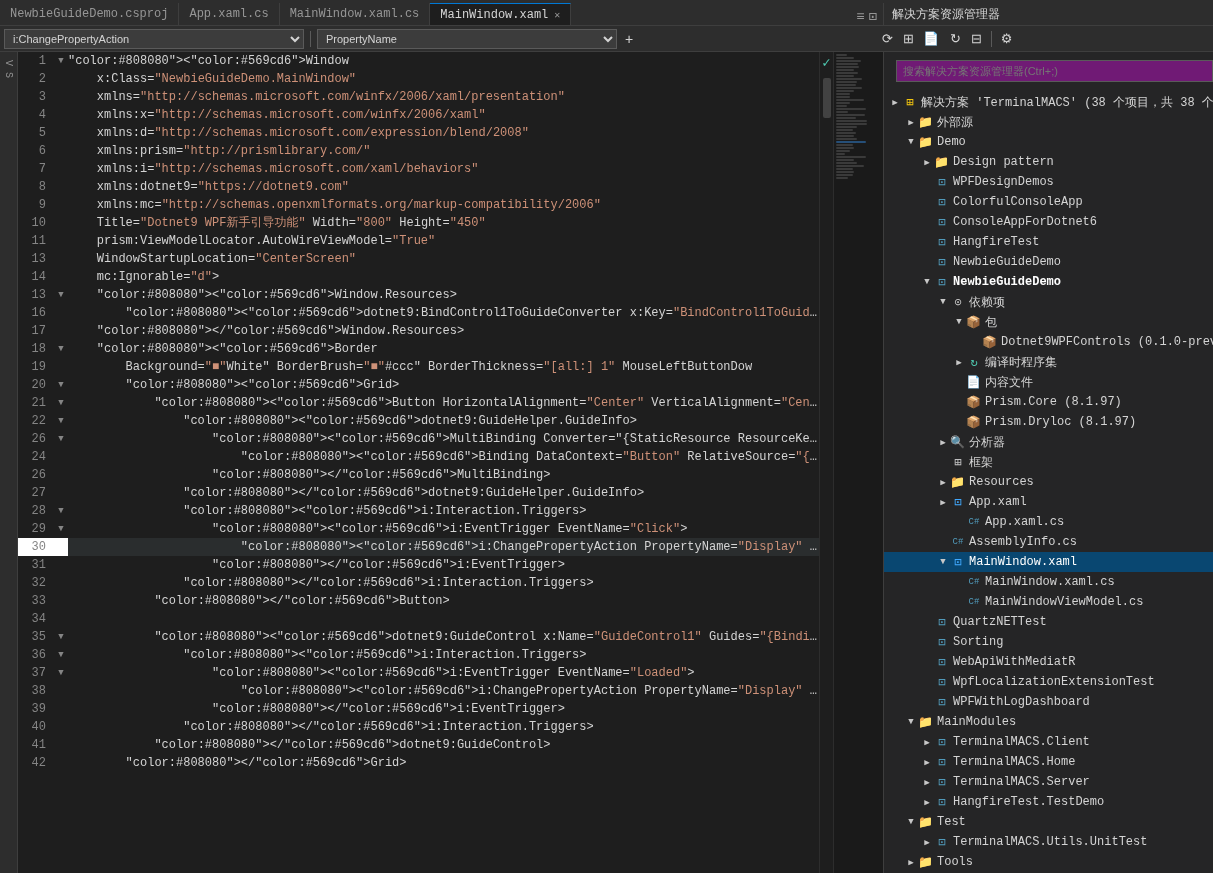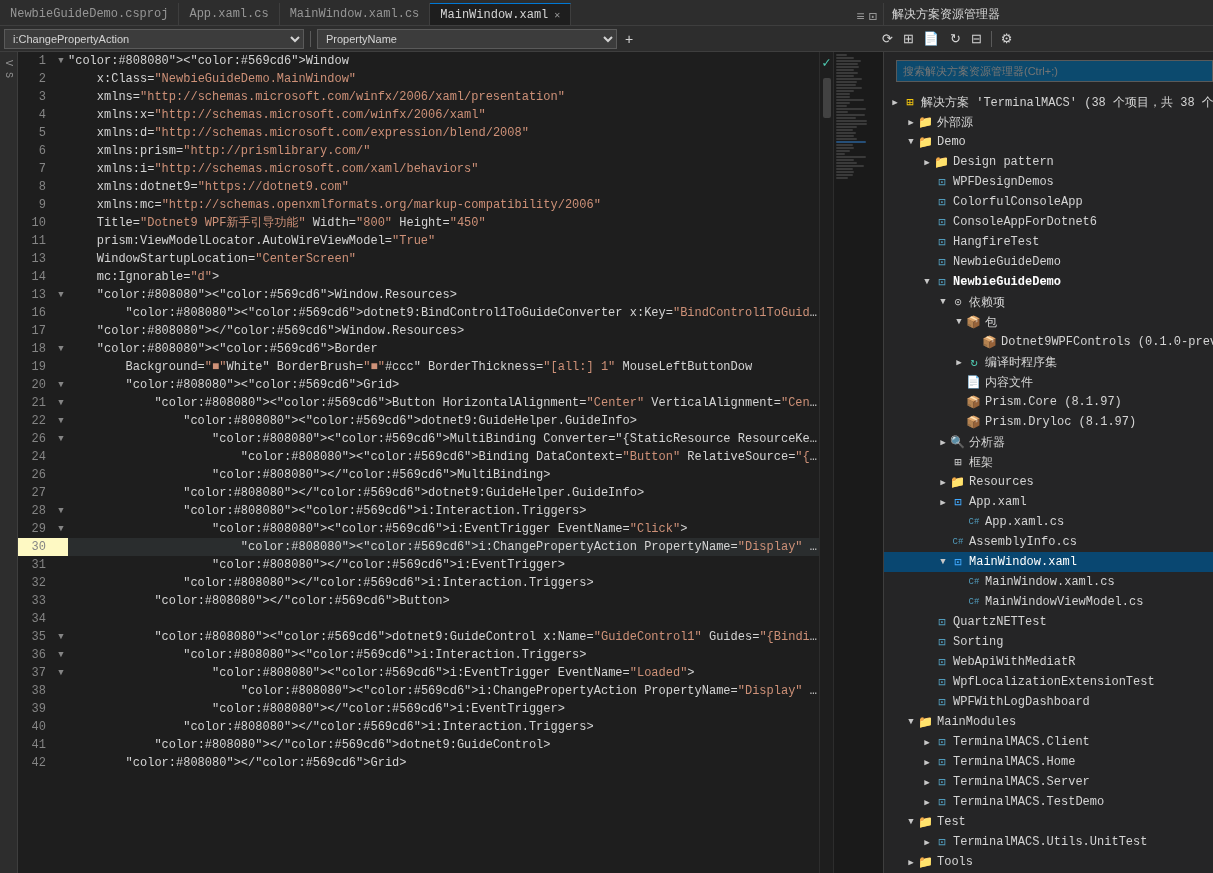--- a/index.html
+++ b/index.html
@@ -33,40 +33,40 @@
     .code-editor { flex: 1; display: flex; overflow: hidden; background: #1e1e1e; }
     
     
     .minimap { width: 50px; background: #1a1a1a; border-left: 1px solid #2d2d2d; flex-shrink: 0; overflow: hidden; }
     .minimap-content { padding: 2px; }
     .minimap-line { height: 2px; margin-bottom: 1px; background: #3a3a3a; border-radius: 1px; }
     
     
     .right-panel { width: 330px; background: #252526; border-left: 1px solid #3e3e3e; display: flex; flex-direction: column; flex-shrink: 0; }
     .right-panel-toolbar-btn { background: none; border: none; color: #d4d4d4; cursor: pointer; font-size: 13px; padding: 1px 3px; }
-    .search-box { background: #0c4a6e; border: 1px solid #5a5a5a; color: #d4d4d4; font-size: 11px; height: 22px; padding: 0 6px; width: 100%; margin: 4px 6px; }
+    .search-box { background: #701a75; border: 1px solid #5a5a5a; color: #d4d4d4; font-size: 11px; height: 22px; padding: 0 6px; width: 100%; margin: 4px 6px; }
     .tree-content { flex: 1; overflow: auto; padding: 2px 0; }
     .tree-item { display: flex; align-items: center; height: 20px; padding-left: 0; cursor: pointer; white-space: nowrap; }
     .tree-item.selected { background: #094771; }
     .tree-arrow { width: 14px; flex-shrink: 0; text-align: center; color: #c8c8c8; font-size: 9px; }
     .tree-icon { width: 16px; height: 16px; flex-shrink: 0; margin-right: 3px; display: inline-flex; align-items: center; justify-content: center; font-size: 11px; }
     .tree-label { font-size: 12px; color: #d4d4d4; }
     .tree-label.bold-label { font-weight: bold; color: #fff; }
     
     
     .editor-scroll-indicator { width: 14px; background: #1e1e1e; display: flex; flex-direction: column; border-left: 1px solid #2d2d2d; flex-shrink: 0; }
     .scroll-track { flex: 1; position: relative; }
     .scroll-thumb { width: 8px; background: #424242; position: absolute; top: 0; left: 3px; height: 40px; border-radius: 2px; }
     .check-mark { color: #4ec9b0; font-size: 14px; text-align: center; padding: 2px; }
 
     .line-row { display: flex; align-items: center; min-height: 18px; }
     .line-num { min-width: 36px; color: #858585; text-align: right; padding-right: 8px; user-select: none; line-height: 18px; font-size: 12px; }
     .exp-icon { min-width: 14px; text-align: center; color: #858585; font-size: 9px; cursor: pointer; line-height: 18px; }
     .code-line { line-height: 18px; font-size: 12px; white-space: pre; overflow: hidden; text-overflow: ellipsis; flex: 1; }
-    .line-row.active-line { background: #fef9c3; align-items: flex-end; }
+    .line-row.active-line { background: #ffffff; align-items: flex-end; }
 
     .tree-content::-webkit-scrollbar { width: 6px; }
     .tree-content::-webkit-scrollbar-track { background: #252526; }
     .tree-content::-webkit-scrollbar-thumb { background: #424242; }
   </style>
 </head>
 <body>
 
 <div class="tab-bar">
   <div class="tab">
@@ -563,21 +563,21 @@
             <span class="tree-label">TerminalMACS.Home</span>
           </div>
           <div class="tree-item" style="padding-left: 36px;">
             <span class="tree-arrow" style="color: rgb(200, 200, 200); font-size: 9px;">▶</span>
             <span class="tree-icon" style="color: rgb(81, 154, 186); font-size: 12px;">⊡</span>
             <span class="tree-label">TerminalMACS.Server</span>
           </div>
           <div class="tree-item" style="padding-left: 36px;">
             <span class="tree-arrow" style="color: rgb(200, 200, 200); font-size: 9px;">▶</span>
             <span class="tree-icon" style="color: rgb(81, 154, 186); font-size: 12px;">⊡</span>
-            <span class="tree-label">TerminalMACS.TestDemo</span>
+            <span class="tree-label">HangfireTest.TestDemo</span>
           </div>
           <div class="tree-item" style="padding-left: 20px;">
             <span class="tree-arrow" style="color: rgb(200, 200, 200); font-size: 9px;">▼</span>
             <span class="tree-icon" style="color: rgb(220, 182, 122); font-size: 12px;">📁</span>
             <span class="tree-label">Test</span>
           </div>
           <div class="tree-item" style="padding-left: 36px;">
             <span class="tree-arrow" style="color: rgb(200, 200, 200); font-size: 9px;">▶</span>
             <span class="tree-icon" style="color: rgb(81, 154, 186); font-size: 12px;">⊡</span>
             <span class="tree-label">TerminalMACS.Utils.UnitTest</span>

